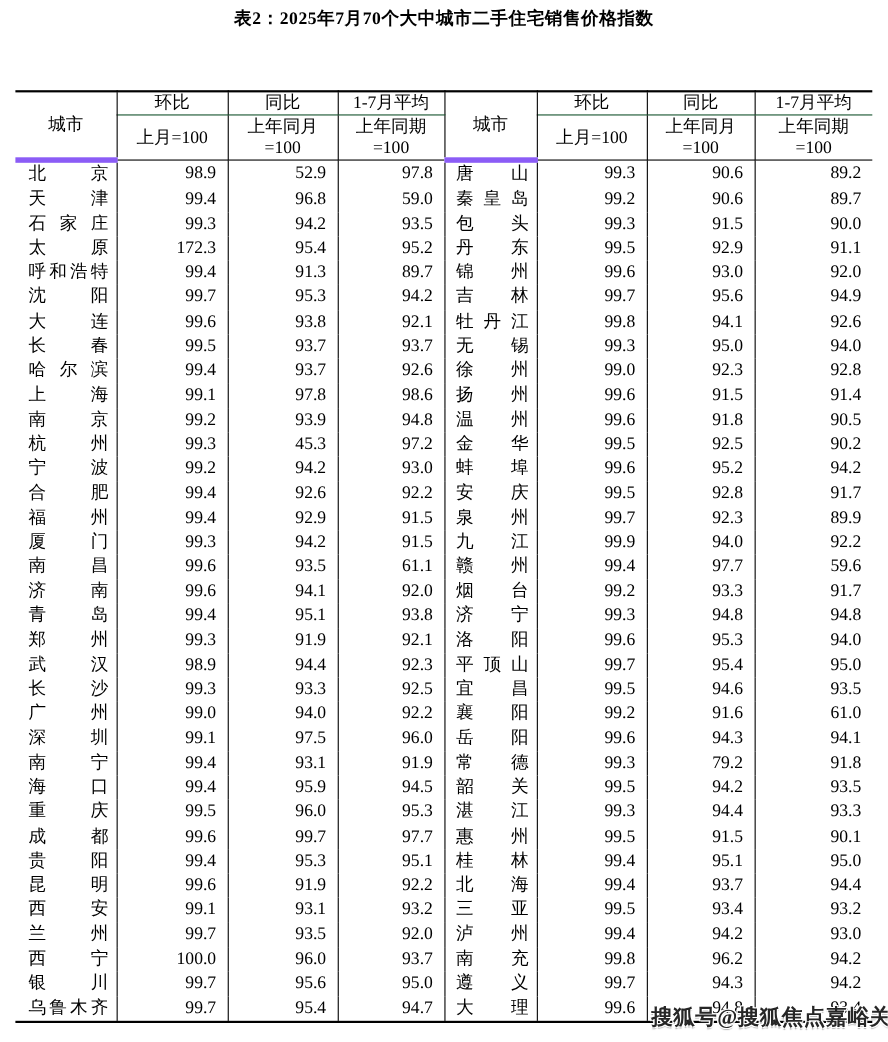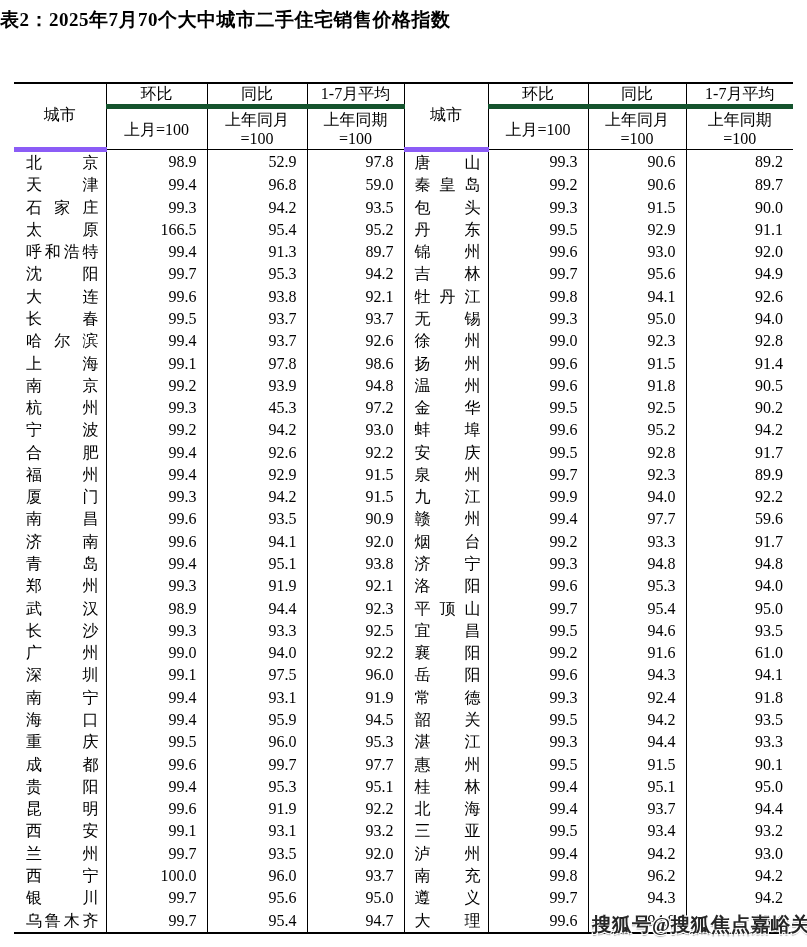--- a/index.html
+++ b/index.html
@@ -12,40 +12,41 @@
   .page {
     position: relative;
     width: 807px; height: 947px;
     background: #fff;
     overflow: hidden;
   }
   .title {
     position: absolute;
     top: 7px; left: 0;
     width: 100%;
-    font-size: 19px;
+    text-align: center;
+    font-size: 16px;
     font-weight: bold;
     letter-spacing: 0.5px;
   }
   table.price-table {
     position: absolute;
     top: 82px; left: 14px;
     width: 779px;
     border-collapse: collapse;
     table-layout: fixed;
     border-top: 2.5px solid #000;
     border-bottom: 2.5px solid #000;
     font-size: 16px;
   }
   th, td { padding: 0; font-weight: normal; }
   .vline { border-right: 1px solid #000; }
   thead th { text-align: center; font-size: 16px; }
   th.h1 {
     height: 20px; line-height: 20px;
-    border-bottom: 5px solid #14532d;
+    border-bottom: 1px solid #14532d;
   }
   th.h-city {
     border-bottom: 5px solid #8b5cf6;
     vertical-align: middle;
   }
   th.h2 {
     height: 40px;
     border-bottom: 1px solid #000;
     white-space: pre-line;
     line-height: 19px;
@@ -188,21 +189,21 @@
           <td class="num vline">91.5</td>
           <td class="num">90.0</td>
         </tr>
         <tr>
           <td class="city vline">
             <div class="city-flex">
               <span>太</span>
               <span>原</span>
             </div>
           </td>
-          <td class="num vline">166.5</td>
+          <td class="num vline">172.3</td>
           <td class="num vline">95.4</td>
           <td class="num vline">95.2</td>
           <td class="city city-r vline">
             <div class="city-flex">
               <span>丹</span>
               <span>东</span>
             </div>
           </td>
           <td class="num vline">99.5</td>
           <td class="num vline">92.9</td>
@@ -454,21 +455,21 @@
         </tr>
         <tr>
           <td class="city vline">
             <div class="city-flex">
               <span>南</span>
               <span>昌</span>
             </div>
           </td>
           <td class="num vline">99.6</td>
           <td class="num vline">93.5</td>
-          <td class="num vline">90.9</td>
+          <td class="num vline">61.1</td>
           <td class="city city-r vline">
             <div class="city-flex">
               <span>赣</span>
               <span>州</span>
             </div>
           </td>
           <td class="num vline">99.4</td>
           <td class="num vline">97.7</td>
           <td class="num">59.6</td>
         </tr>
@@ -623,21 +624,21 @@
           <td class="num vline">99.4</td>
           <td class="num vline">93.1</td>
           <td class="num vline">91.9</td>
           <td class="city city-r vline">
             <div class="city-flex">
               <span>常</span>
               <span>德</span>
             </div>
           </td>
           <td class="num vline">99.3</td>
-          <td class="num vline">92.4</td>
+          <td class="num vline">79.2</td>
           <td class="num">91.8</td>
         </tr>
         <tr>
           <td class="city vline">
             <div class="city-flex">
               <span>海</span>
               <span>口</span>
             </div>
           </td>
           <td class="num vline">99.4</td>

